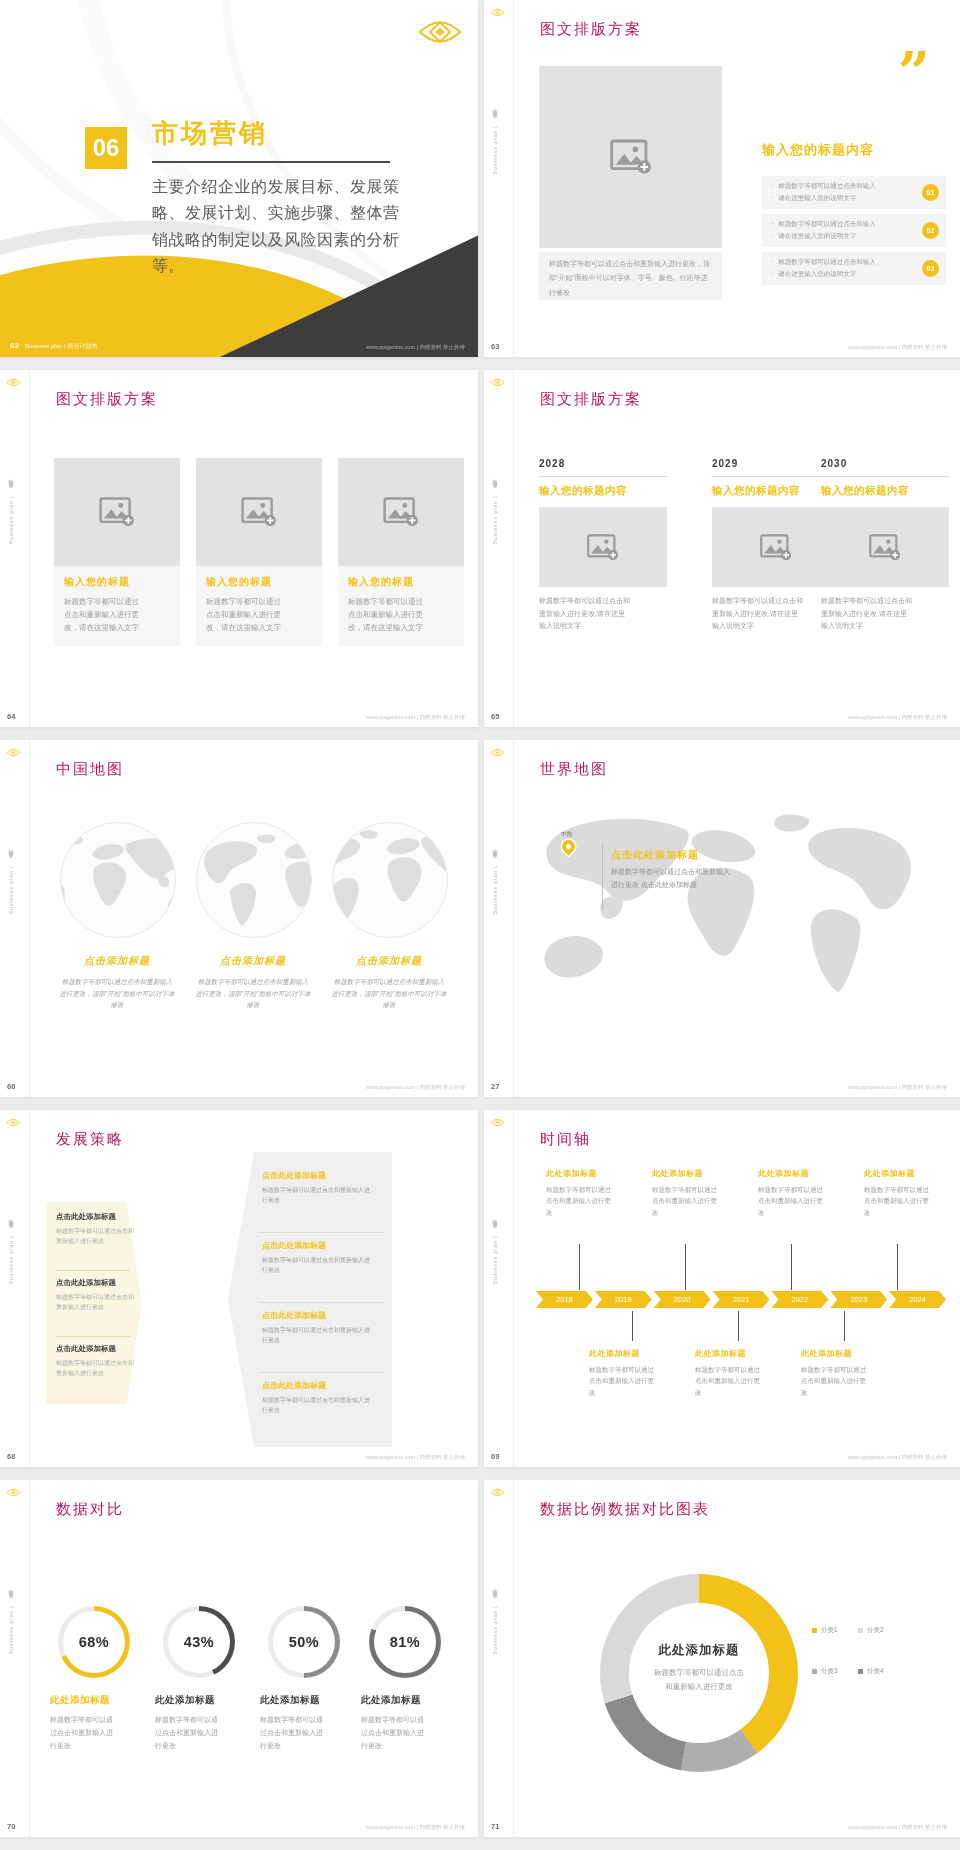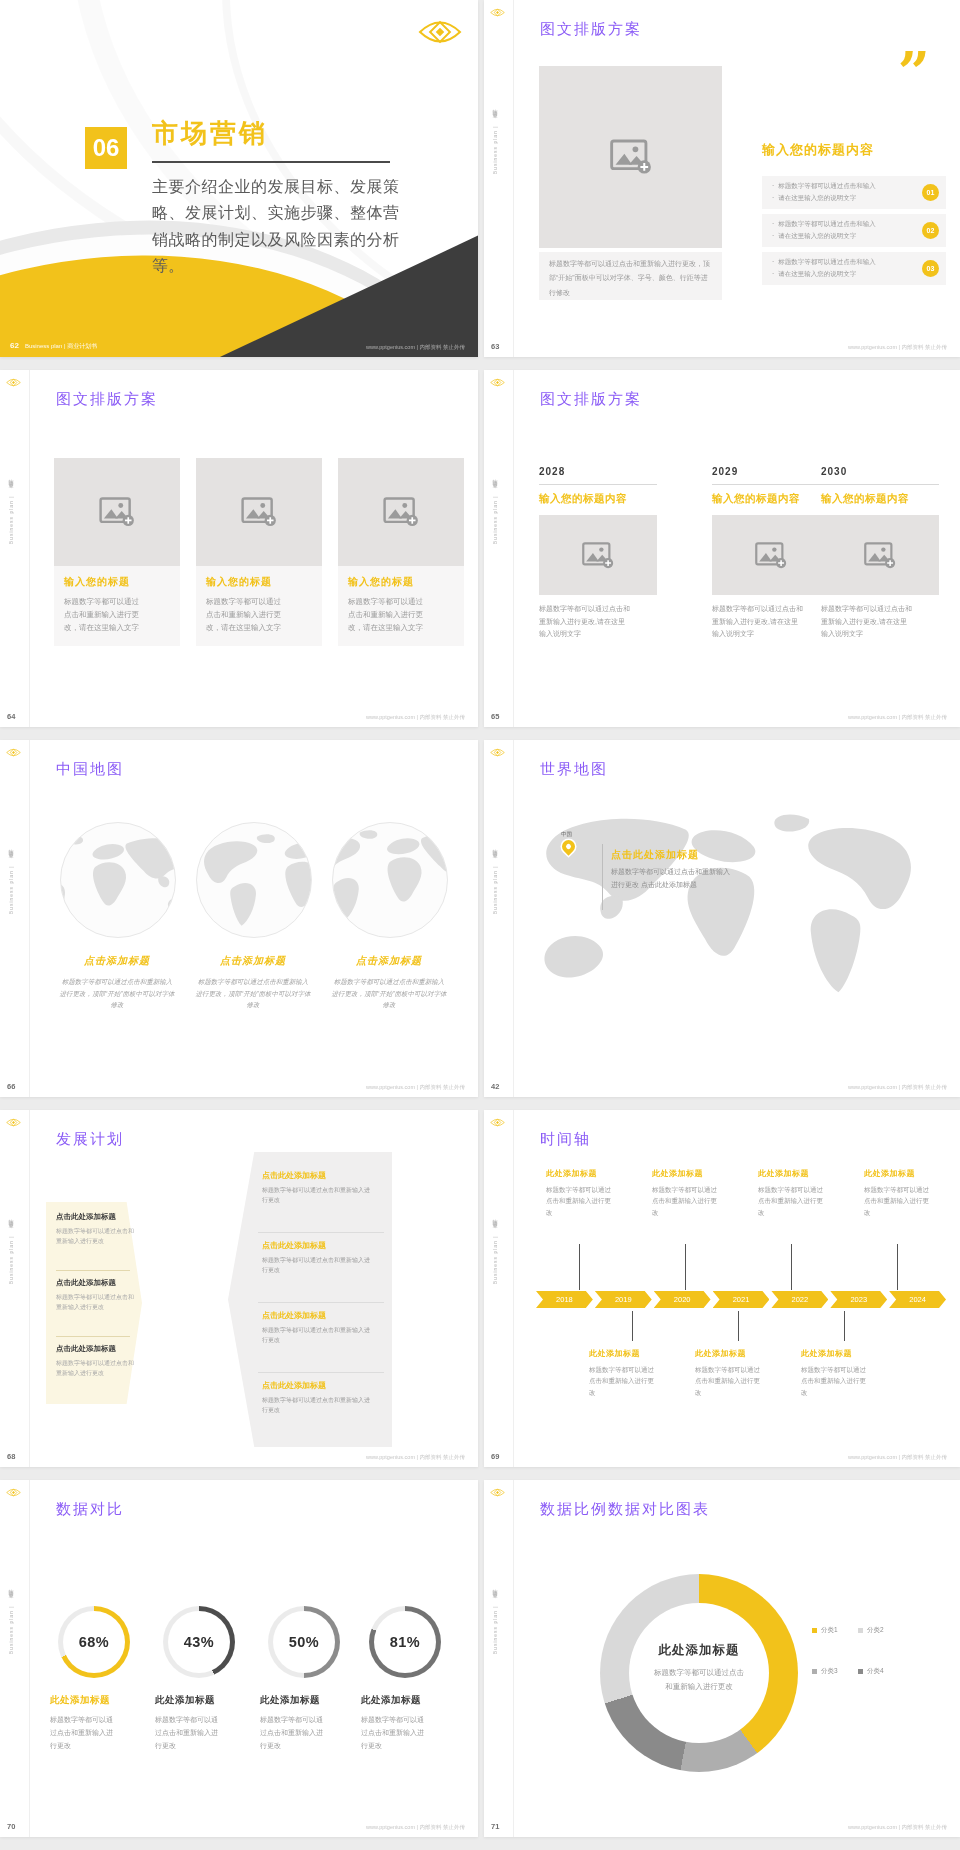--- a/index.html
+++ b/index.html
@@ -13,21 +13,21 @@
   .col-r{left:484px;width:476px;}
   .row1{top:0;} .row2{top:370px;} .row3{top:740px;} .row4{top:1110px;} .row5{top:1480px;}
 
   
   .sidebar{position:absolute;left:0;top:0;bottom:0;width:29px;border-right:1px solid #efefef;background:#fff;z-index:5;}
   .logo-sm{position:absolute;left:6px;top:8px;width:15px;height:9px;color:#F2C21B;}
   .vtext{position:absolute;left:8px;top:118px;writing-mode:vertical-rl;transform:rotate(180deg);
          font-size:5px;color:#b3b3b3;letter-spacing:1px;white-space:nowrap;}
   .pagenum{position:absolute;left:7px;bottom:6px;font-size:7.5px;font-weight:bold;color:#6f6f6f;z-index:6;}
   .footer-r{position:absolute;right:13px;bottom:6px;font-size:5.5px;color:#c6c6c6;z-index:6;}
-  .s-title{position:absolute;left:56px;top:20px;font-size:15px;color:#8b5cf6;letter-spacing:2px;}
+  .s-title{position:absolute;left:56px;top:20px;font-size:15px;color:#be185d;letter-spacing:2px;}
 
   .img-ph{background:#e4e2e1;display:flex;align-items:center;justify-content:center;color:#9b9b9b;}
 
   
   #s62 .sw{position:absolute;border-radius:50%;border:12px solid rgba(0,0,0,0.028);}
   #s62 .sw1{width:980px;height:760px;top:-470px;left:-120px;transform:rotate(16deg);}
   #s62 .sw2{width:900px;height:700px;top:-380px;left:60px;transform:rotate(20deg);border-width:22px;border-color:rgba(0,0,0,0.02);}
   #s62 .sw3{width:760px;height:600px;top:-260px;left:210px;transform:rotate(24deg);border-width:8px;}
   #s62 .curve-gray{position:absolute;width:860px;height:640px;border-radius:50%;background:#e9e9e9;left:-340px;top:228px;transform:rotate(-14deg);}
   #s62 .curve-white{position:absolute;width:850px;height:630px;border-radius:50%;background:#fdfdfd;left:-335px;top:242px;transform:rotate(-14deg);}
@@ -59,21 +59,21 @@
 
   
   .s64col{position:absolute;top:88px;width:126px;}
   #s64 .c0{left:54px;} #s64 .c1{left:196px;} #s64 .c2{left:338px;}
   .s64col .ph{height:108px;}
   .s64col .txt{background:#f7f6f6;padding:9px 10px 12px 10px;}
   .s64col .h{font-size:10px;font-weight:bold;color:#F2C21B;letter-spacing:1px;}
   .s64col .b{margin-top:6px;width:82px;font-size:7.5px;line-height:1.75;color:#9b9b9b;}
 
   
-  .s65col{position:absolute;top:96px;width:118px;}
+  .s65col{position:absolute;top:88px;width:128px;}
   #s65 .c0{left:55px;} #s65 .c1{left:196px;padding-left:32px;} #s65 .c2{left:337px;}
   .s65col .yr{font-size:10px;font-weight:bold;color:#3c3c3c;letter-spacing:1px;}
   .s65col .hr{height:1px;background:#d9d9d9;margin:7px 0 7px 0;}
   .s65col .h{font-size:10.5px;font-weight:bold;color:#F2C21B;letter-spacing:0.5px;}
   .s65col .ph{height:80px;margin-top:9px;}
   .s65col .b{margin-top:8px;width:92px;font-size:7px;line-height:1.8;color:#9b9b9b;}
 
   
   .globe{position:absolute;top:82px;width:114px;height:114px;border-radius:50%;background:#fcfcfc;
          border:1px solid #e7e7e7;overflow:hidden;color:#dedede;}
@@ -392,32 +392,32 @@
     <svg width="424" height="214" viewBox="0 0 200 100" preserveAspectRatio="none">
         <use href="#worldpaths"></use>
       </svg>
   </div>
   <div class="pin-label">中国</div>
   <div class="pin"></div>
   <div class="callout-line"></div>
   <div class="co-h">点击此处添加标题</div>
   <div class="co-b">标题数字等都可以通过点击和重新输入进行更改 点击此处添加标题</div>
 
-  <div class="pagenum">42</div>
+  <div class="pagenum">27</div>
   <div class="footer-r">www.pptgenius.com | 内部资料 禁止外传</div>
 </div>
 
 <div class="slide col-l row4" id="s68">
   <div class="sidebar">
     <svg class="logo-sm">
         <use href="#logo"></use>
       </svg>
     <div class="vtext">Business plan | 商业计划书</div>
   </div>
-  <div class="s-title">发展计划</div>
+  <div class="s-title">发展策略</div>
 
   <div class="rpanel"></div>
   <div class="lpanel"></div>
 
   <div class="litem" style="top:102px">
     <div class="h">点击此处添加标题</div>
     <div class="b">标题数字等都可以通过点击和重新输入进行更改</div>
   </div>
   <div class="lsep" style="top:160px"></div>
   <div class="litem" style="top:168px">

